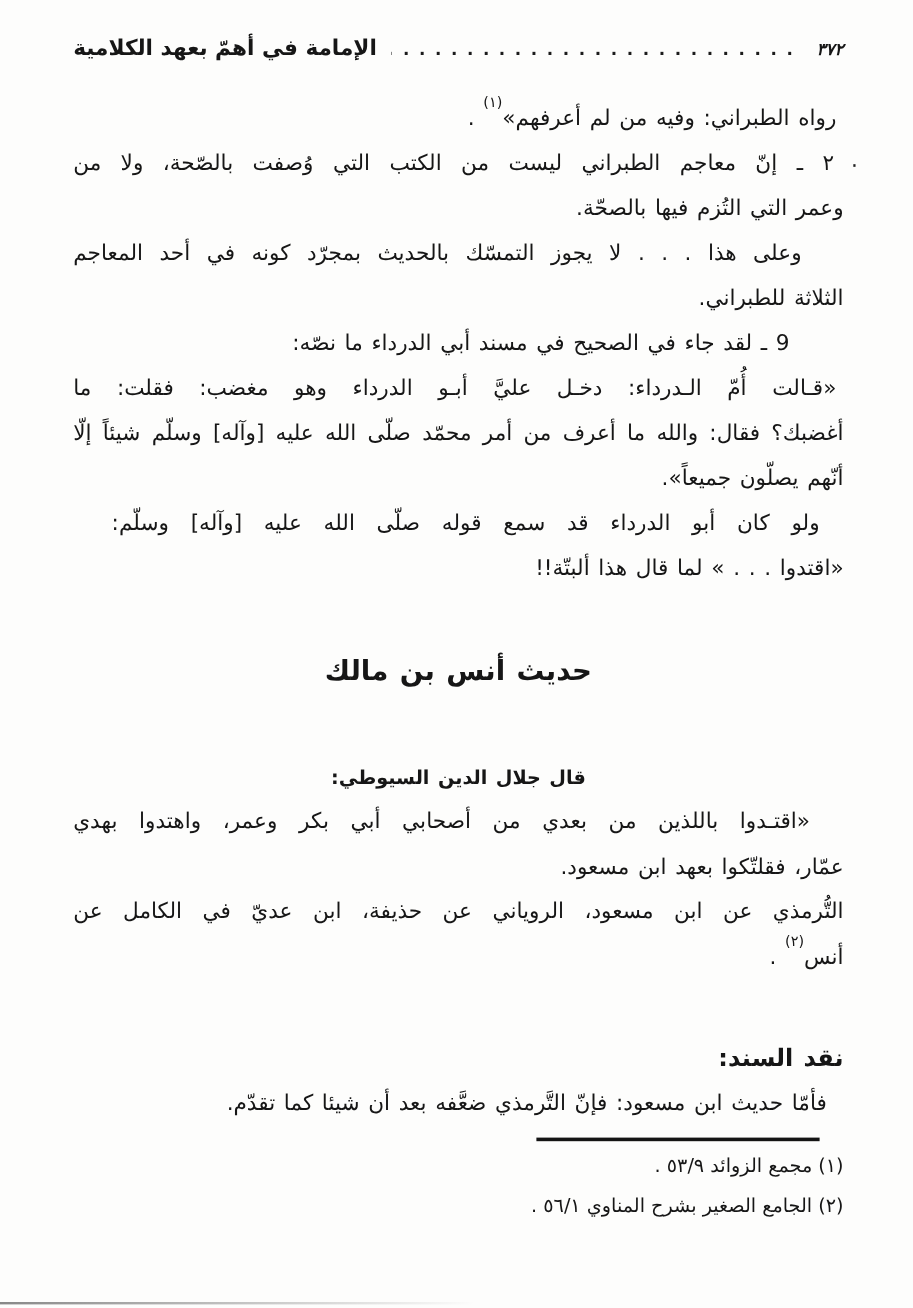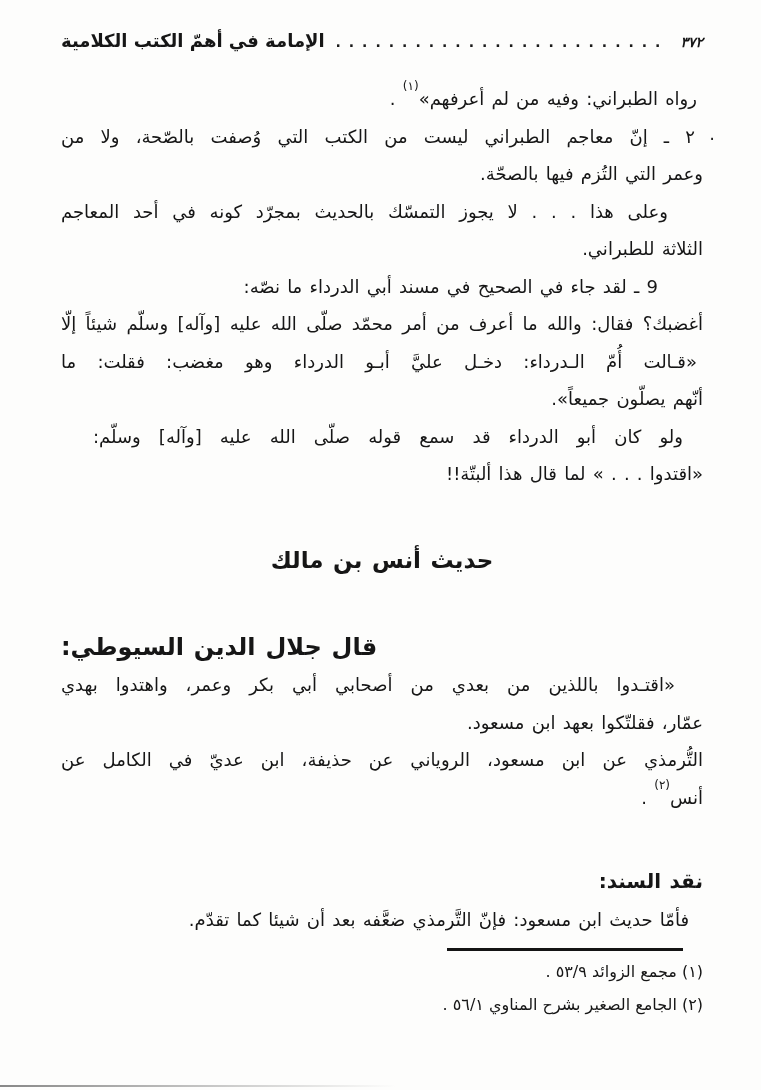--- a/index.html
+++ b/index.html
@@ -37,21 +37,21 @@
   .ind14{text-indent:14px;}
   .ind20{text-indent:20px;margin-left:32px;}
   .ind28{text-indent:28px;}
   .ind35{text-indent:35px;}
   .ind45{text-indent:45px;}
   .fnref{font-size:12px;line-height:0;position:relative;top:-8px;font-weight:normal;}
   .heading{
     margin:46px 0 0 0;text-align:center;
     font-size:23px;font-weight:bold;line-height:42px;
   }
-  .subhead1{margin:48px 0 0 0;font-size:24px;font-weight:bold;line-height:37.5px;text-align:left;}
+  .subhead1{margin:48px 0 0 0;font-size:16px;font-weight:bold;line-height:37.5px;text-align:center;}
   .subhead2{margin:47px 0 0 0;font-size:20px;font-weight:bold;line-height:37.5px;text-align:right;}
   
   .fn-sep{
     margin:10px 20px 4px auto;
     width:236px;height:3px;background:#141414;
   }
   .footnotes{margin-top:3px;font-size:16px;line-height:33px;}
   .footnotes p{margin:0;text-align:right;}
   .stray-dot{
     position:absolute;top:128px;right:46px;
@@ -65,21 +65,21 @@
 </head>
 <body>
 
 <div class="page">
 
   <div class="inner">
 
     <div class="header">
       <span class="pnum">٣٧٢</span>
       <span class="leader">........................................................</span>
-      <span class="htitle">الإمامة في أهمّ الكتب الكلامية</span>
+      <span class="htitle">الإمامة في أهمّ بعهد الكلامية</span>
     </div>
 
     <div class="text-block">
 
       <p class="para rl ind6"><span>رواه الطبراني: وفيه من لم أعرفهم»</span><sup class="fnref">(١)</sup><span> .</span></p>
 
       <div class="para">
         <div class="jl ind8">٢ ـ إنّ معاجم الطبراني ليست من الكتب التي وُصفت بالصّحة، ولا من</div>
         <div class="rl">وعمر التي التُزم فيها بالصحّة.</div>
       </div>
@@ -87,22 +87,22 @@
       <div class="para">
         <div class="jl ind35">وعلى هذا . . . لا يجوز التمسّك بالحديث بمجرّد كونه في أحد المعاجم</div>
         <div class="rl">الثلاثة للطبراني.</div>
       </div>
 
       <div class="para">
         <div class="rl ind45">9 ـ لقد جاء في الصحيح في مسند أبي الدرداء ما نصّه:</div>
       </div>
 
       <div class="para">
+        <div class="jl ind6">«قـالت أُمّ الـدرداء: دخـل عليَّ أبـو الدرداء وهو مغضب: فقلت: ما</div>
         <div class="jl">أغضبك؟ فقال: والله ما أعرف من أمر محمّد صلّى الله عليه [وآله] وسلّم شيئاً إلّا</div>
-        <div class="jl ind6">«قـالت أُمّ الـدرداء: دخـل عليَّ أبـو الدرداء وهو مغضب: فقلت: ما</div>
         <div class="rl">أنّهم يصلّون جميعاً».</div>
       </div>
 
       <div class="para">
         <div class="jl ind20">ولو كان أبو الدرداء قد سمع قوله صلّى الله عليه [وآله] وسلّم:</div>
         <div class="rl">«اقتدوا . . . » لما قال هذا ألبتّة!!</div>
       </div>
 
       <h2 class="heading">حديث أنس بن مالك</h2>
 

